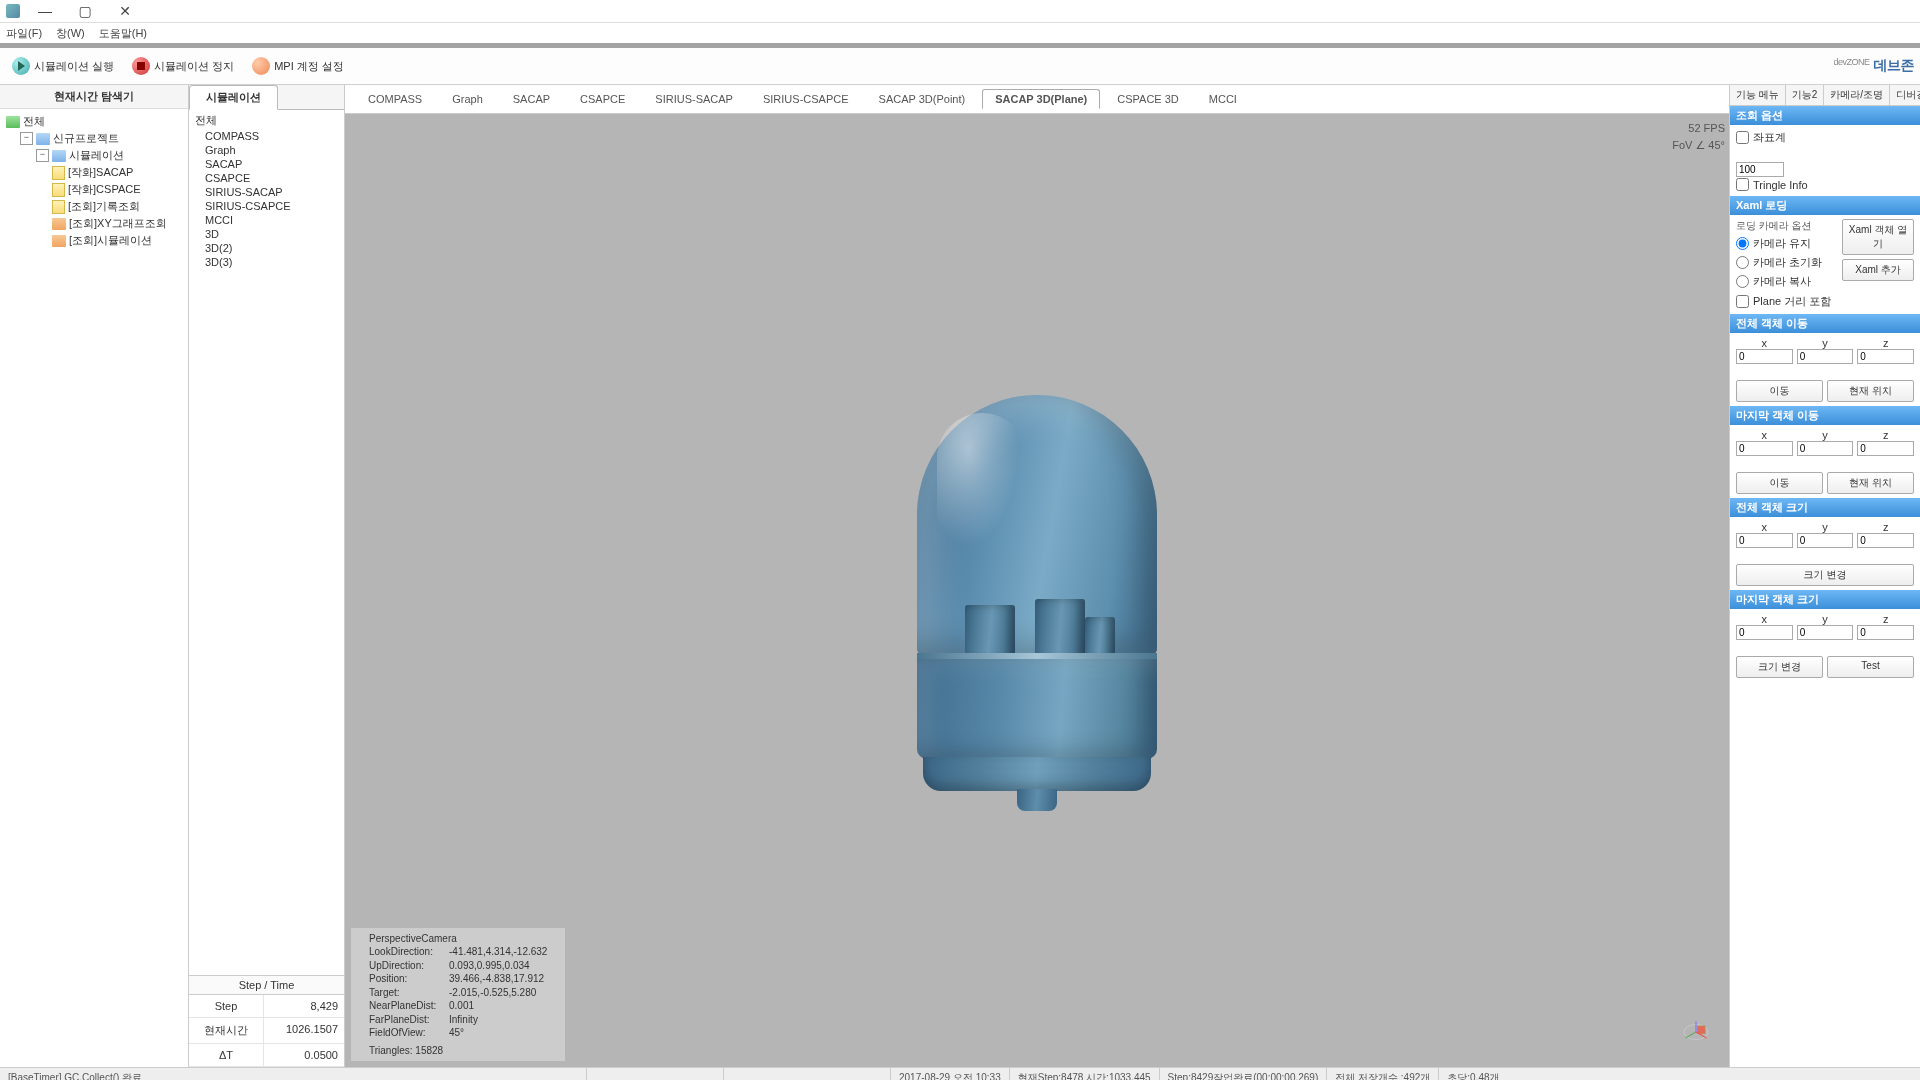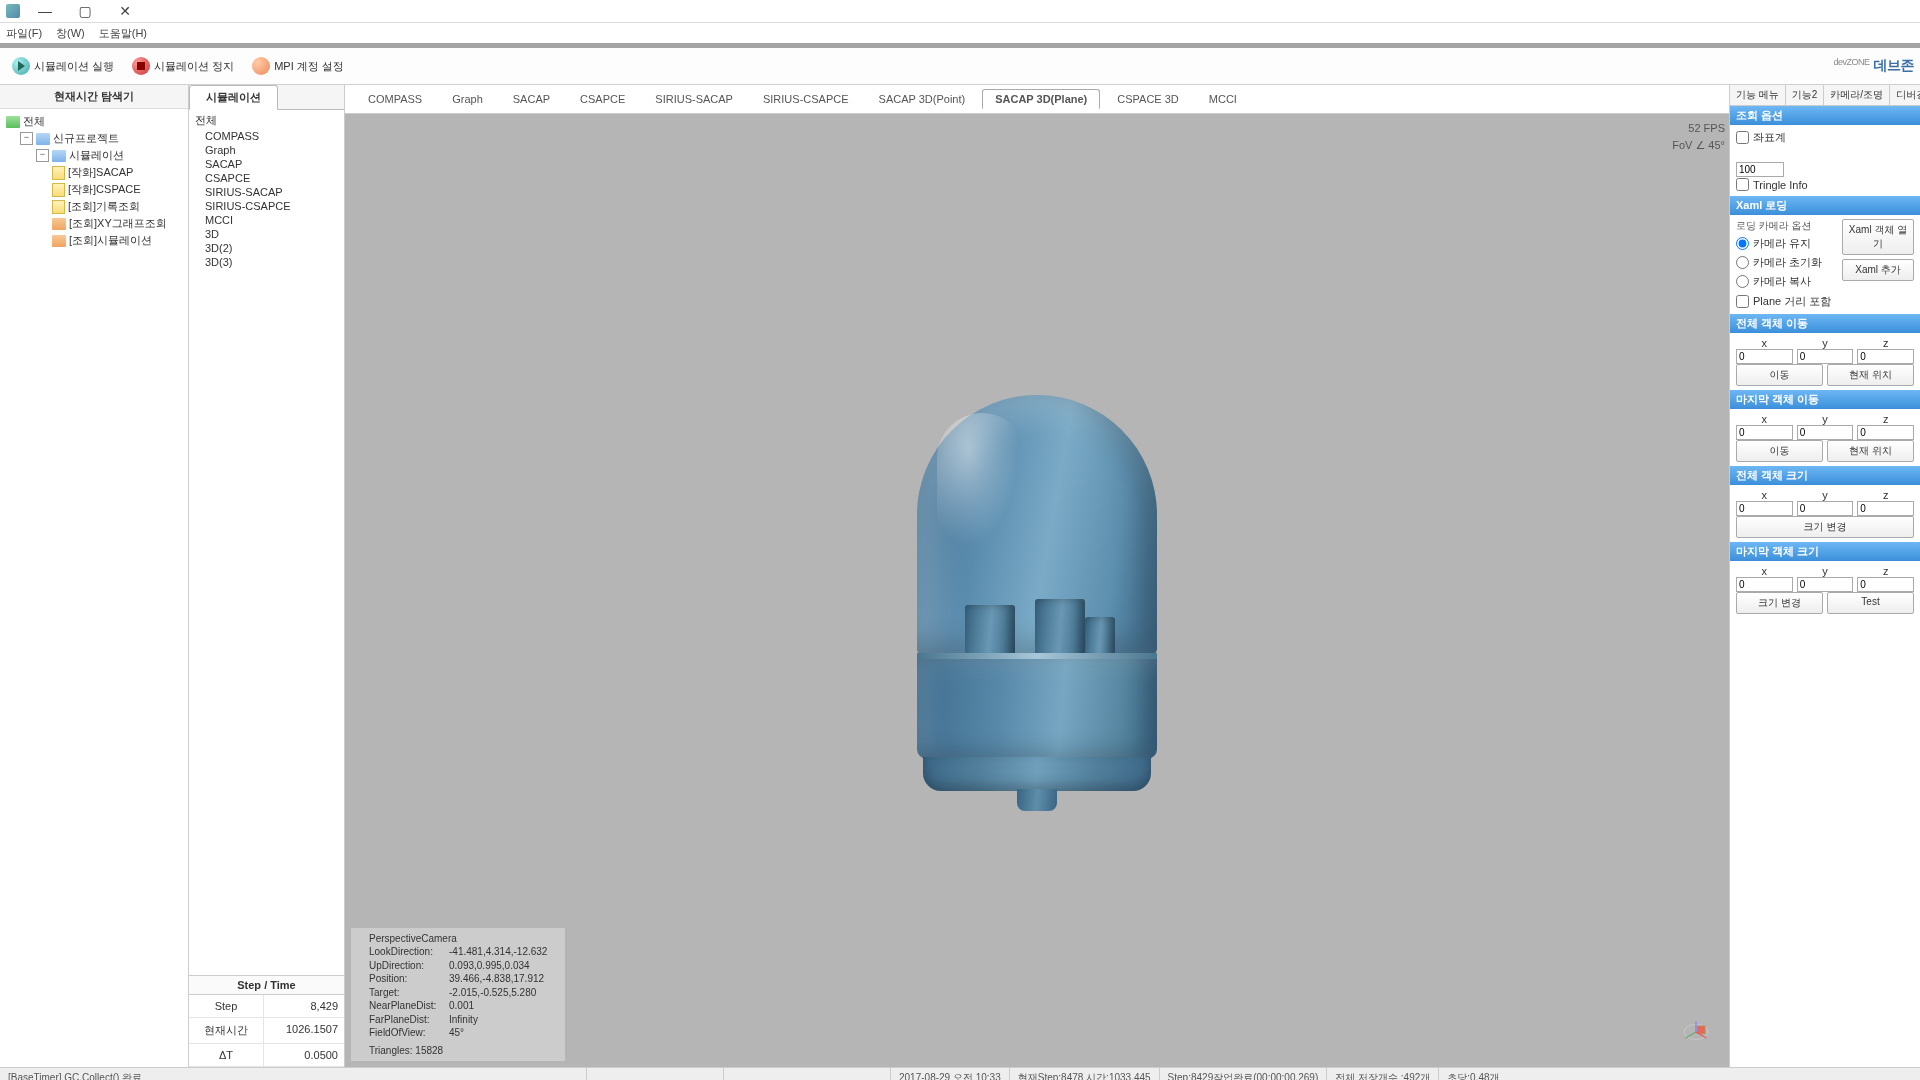--- a/index.html
+++ b/index.html
@@ -29,21 +29,21 @@
 .ticon.folder{background:linear-gradient(180deg,#9de29d,#5bbd5b);border-radius:1px}
 .ticon.box{background:linear-gradient(180deg,#b6d7f7,#7db3e8);border-radius:1px}
 .ticon.doc{background:linear-gradient(180deg,#fff2b8,#f7dc7a);border:1px solid #d4b94a;width:11px;height:12px}
 .ticon.chart{background:linear-gradient(180deg,#f7c895,#f0a560);border-radius:1px}
 .mid-col{width:155px;border-right:1px solid #ccc;display:flex;flex-direction:column}
 .sim-tab{display:flex;border-bottom:1px solid #bbb;background:#f5f5f5}
 .sim-tab .tab{padding:4px 16px;background:#fff;border:1px solid #bbb;border-bottom:1px solid #fff;margin-bottom:-1px;border-radius:3px 3px 0 0;font-weight:bold}
 .sim-tree{flex:1;padding:2px 6px;font-size:11px}
 .sim-tree div{padding:1px 0 1px 10px}
 .steptime{border-top:1px solid #ccc}
-.steptime .hdr{text-align:center;font-weight:bold;padding:3px;border-bottom:1px solid #ccc;background:#fafafa}
+.steptime .hdr{text-align:center;font-weight:normal;padding:3px;border-bottom:1px solid #ccc;background:#fafafa}
 .steptime .row{display:flex;border-bottom:1px solid #e5e5e5}
 .steptime .row .k{width:70px;text-align:center;padding:5px 2px;border-right:1px solid #e5e5e5}
 .steptime .row .v{flex:1;text-align:right;padding:5px 6px}
 .center-col{flex:1;display:flex;flex-direction:column;position:relative}
 .view-tabs{display:flex;gap:4px;padding:4px 10px;background:#fff;border-bottom:1px solid #ccc;flex-wrap:wrap}
 .view-tabs .vt{padding:3px 12px;color:#555;border:1px solid transparent;border-radius:3px 3px 0 0}
 .view-tabs .vt.active{border:1px solid #aaa;border-bottom:1px solid #fff;background:#fff;font-weight:bold}
 .viewport{flex:1;background:#b5b5b5;position:relative;overflow:hidden}
 .hud{position:absolute;top:6px;right:4px;text-align:right;color:#555;font-size:11px;line-height:1.5}
 .cam-info{position:absolute;bottom:6px;left:6px;background:rgba(220,220,220,0.6);padding:4px 18px;font-size:10px;color:#333;line-height:1.35}
@@ -58,21 +58,21 @@
 .chk-row{display:flex;align-items:center;gap:4px;padding:1px 0}
 .chk-row input[type=checkbox],.chk-row input[type=radio]{margin:0}
 .two-col{display:flex;gap:8px}
 .two-col>div{flex:1}
 .num-in{width:42px;font-size:10px;padding:1px 2px;border:1px solid #aaa}
 .xyz-row{display:flex;gap:4px;justify-content:space-between}
 .xyz-row div{flex:1;text-align:center}
 .xyz-in{display:flex;gap:4px}
 .xyz-in input{flex:1;width:20px;font-size:10px;padding:1px 2px;border:1px solid #aaa}
 .btn-sm{font-size:10px;padding:3px 4px;border:1px solid #aaa;background:linear-gradient(#fff,#eee);border-radius:2px;text-align:center}
-.btn-row{display:flex;gap:4px;margin-top:0}
+.btn-row{display:flex;gap:4px;margin-top:16px}
 .btn-row .btn-sm{flex:1}
 .radio-col{display:flex;flex-direction:column;gap:2px;margin-bottom:3px}
 .xaml-side{display:flex;gap:6px}
 .xaml-side .left{flex:1}
 .xaml-side .right{width:72px;display:flex;flex-direction:column;gap:4px}
 .statusbar{height:20px;background:#eee;border-top:1px solid #ccc;display:flex;align-items:center;font-size:10px;color:#555}
 .statusbar .cell{padding:0 8px;border-right:1px solid #ccc;height:100%;display:flex;align-items:center;white-space:nowrap}
 
 .obj3d{position:absolute;left:50%;top:52%;transform:translate(-50%,-50%);width:240px;height:430px}
 .dome{width:240px;height:260px;background:linear-gradient(100deg,#3f6d8f 0%,#5a8cae 30%,#7aaac6 55%,#5d8fae 80%,#416e8f 100%);border-radius:120px 120px 6px 6px;position:absolute;top:0;left:0;box-shadow:inset -18px -10px 28px rgba(0,0,0,0.22),inset 22px 14px 34px rgba(255,255,255,0.22)}

